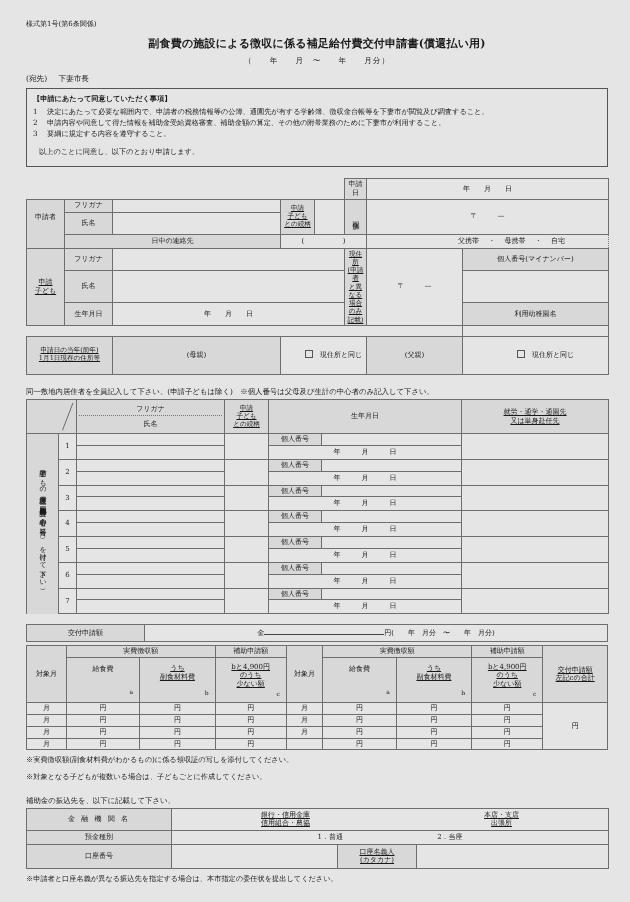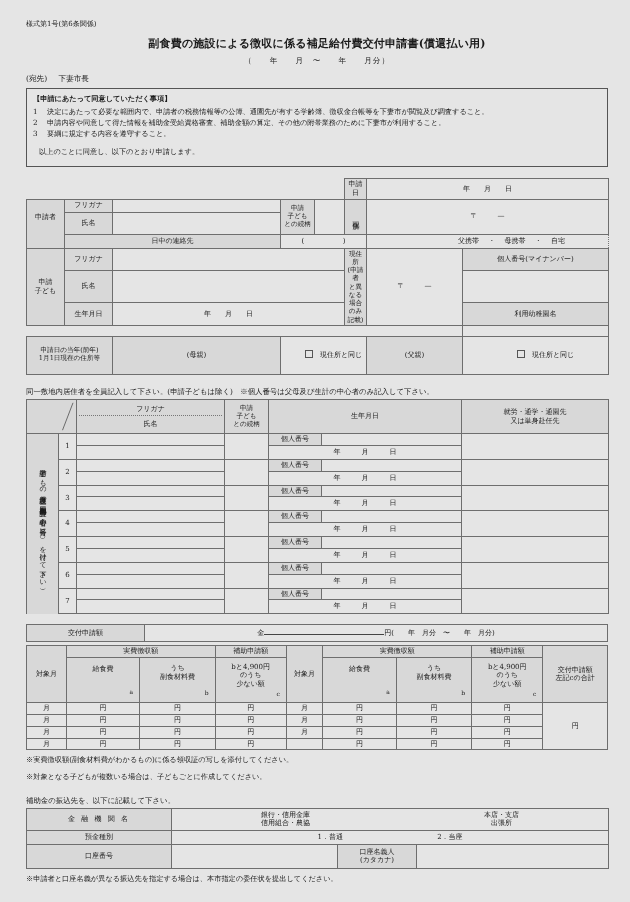--- a/index.html
+++ b/index.html
@@ -96,21 +96,21 @@
 
   .vtext {
     writing-mode: vertical-rl;
     text-orientation: upright;
     letter-spacing: .4px;
     line-height: 1.15;
     margin: 0 auto;
     white-space: nowrap;
     font-size: 7px;
   }
-  .stack { line-height: 1.2; }
+  .stack { line-height: 1.2; text-decoration: underline; }
 
   .note {
     font-size: 7.2px;
     line-height: 1.75;
     margin: 4px 0 0 0;
   }
   .section-lead {
     font-size: 7.4px;
     margin: 12px 0 3px 0;
   }

